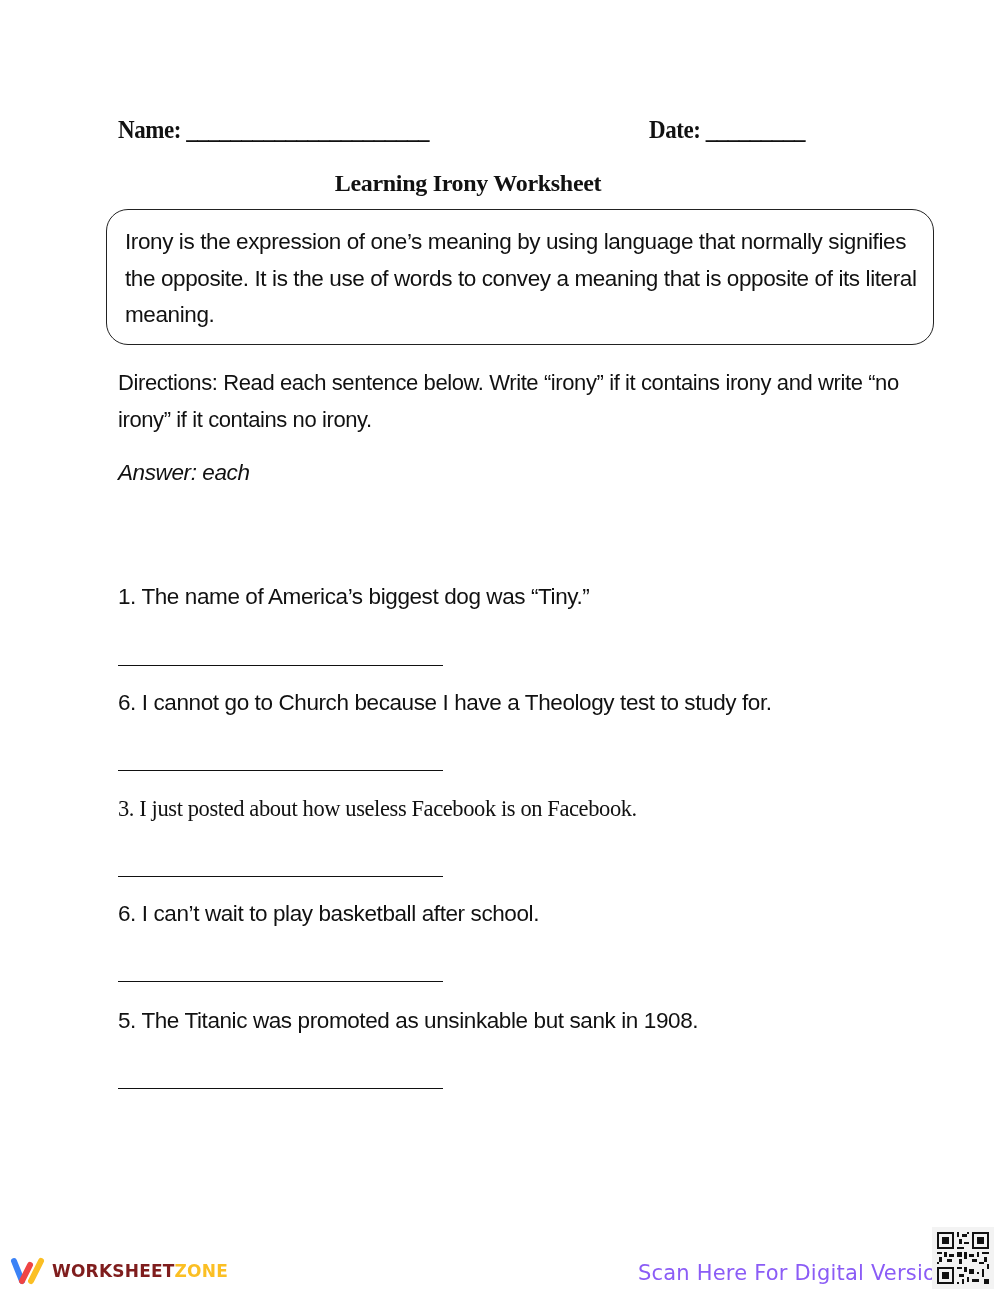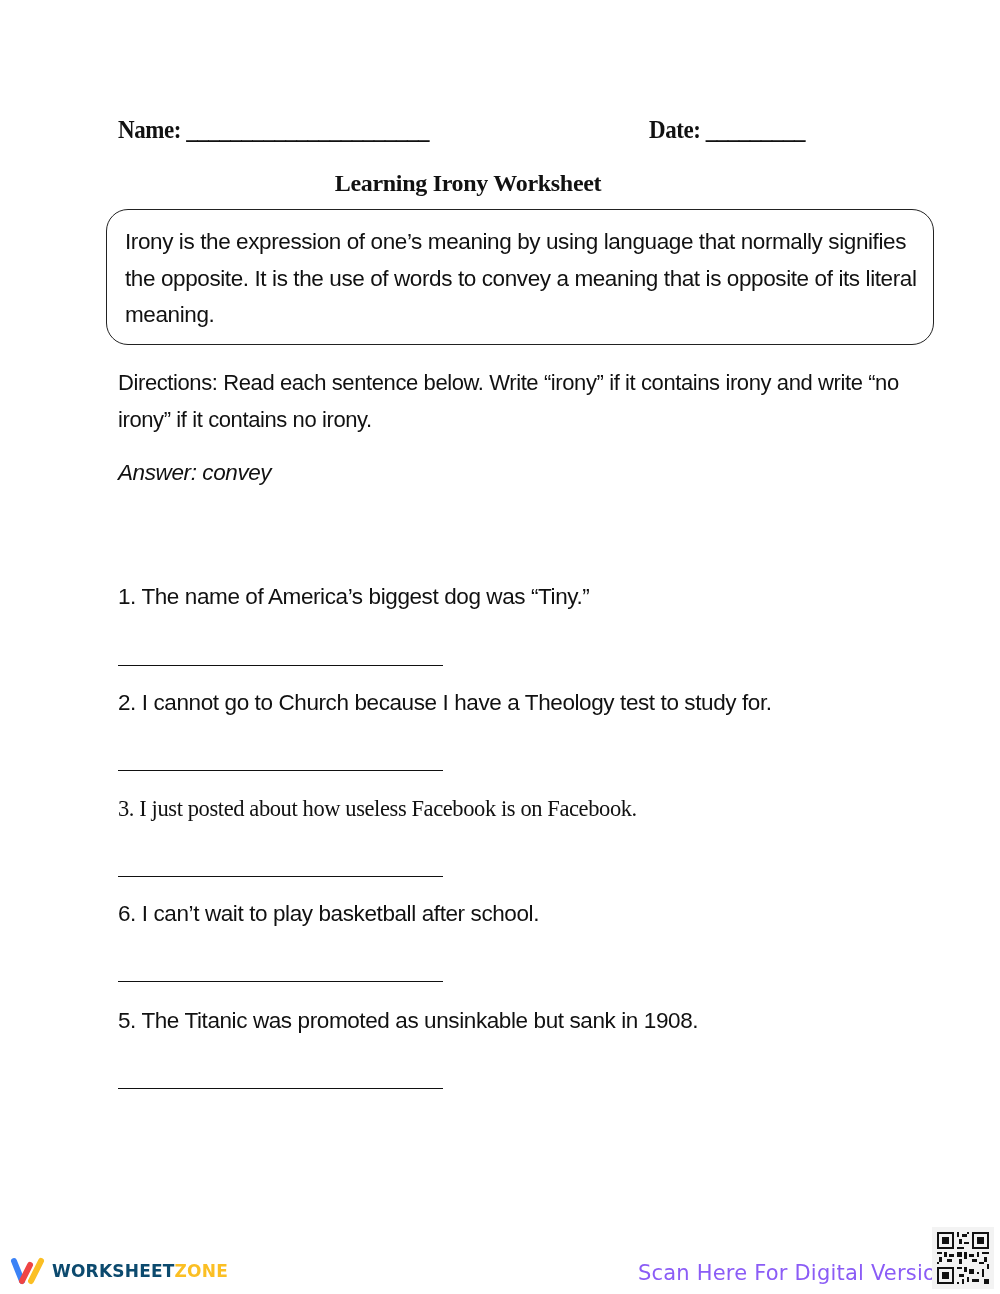--- a/index.html
+++ b/index.html
@@ -15,46 +15,46 @@
     .def-text { position: absolute; top: 224px; left: 125px; width: 800px; font-size: 22.5px; line-height: 36.5px; letter-spacing: -0.4px; }
 
     .directions { position: absolute; top: 365px; left: 118px; width: 800px; font-size: 22px; line-height: 36.5px; letter-spacing: -0.4px; }
     .example { position: absolute; top: 454px; left: 118px; width: 800px; font-size: 22.5px; line-height: 37px; font-style: italic; letter-spacing: -0.4px; }
 
     .question { position: absolute; left: 118px; font-size: 22.5px; letter-spacing: -0.4px; white-space: nowrap; }
     .answer-line { position: absolute; left: 118px; width: 325px; height: 0; border-bottom: 1.5px solid #111; }
 
     .logo { position: absolute; top: 1257px; left: 10px; display: flex; align-items: center; }
     .logo-text { font-family: "DejaVu Sans", sans-serif; font-weight: bold; font-size: 17px; letter-spacing: 0.2px; margin-left: 6px; }
-    .logo-blue { color: #0c4a6e; }
+    .logo-blue { color: #7f1d1d; }
     .logo-yellow { color: #fbbf24; margin-left: 0; }
 
     .scan-text { position: absolute; top: 1261px; left: 590px; font-family: "DejaVu Sans", sans-serif; font-size: 21px; color: #8b5cf6; letter-spacing: 0.2px; margin-left: 48px; }
     .qr { position: absolute; top: 1227px; left: 932px; width: 62px; height: 62px; background: #f3f3f3; }
   </style>
 </head>
 <body>
 
 <div class="header-row serif-bold">Name: ______________________</div>
 <div class="date-row serif-bold">Date: _________</div>
 <div class="title serif-bold">Learning Irony Worksheet</div>
 
 <div class="def-box"></div>
 <div class="def-text sans">Irony is the expression of one’s meaning by using language that normally signifies the opposite. It is the use of words to convey a meaning that is opposite of its literal meaning.</div>
 
 <div class="directions sans">Directions: Read each sentence below. Write “irony” if it contains irony and write “no irony” if it contains no irony.</div>
 
 <div class="example sans">
-  <div>Answer: convey</div>
+  <div>Answer: each</div>
 </div>
 
 <div class="question sans" style="top:584px;">1. The name of America’s biggest dog was “Tiny.”</div>
 <div class="answer-line" style="top:665px;"></div>
 
-<div class="question sans" style="top:690px;">2. I cannot go to Church because I have a Theology test to study for.</div>
+<div class="question sans" style="top:690px;">6. I cannot go to Church because I have a Theology test to study for.</div>
 <div class="answer-line" style="top:770px;"></div>
 
 <div class="question sans" style="top:796px;font-family:Liberation Serif, serif;">3. I just posted about how useless Facebook is on Facebook.</div>
 <div class="answer-line" style="top:876px;"></div>
 
 <div class="question sans" style="top:901px;">6. I can’t wait to play basketball after school.</div>
 <div class="answer-line" style="top:981px;"></div>
 
 <div class="question sans" style="top:1008px;">5. The Titanic was promoted as unsinkable but sank in 1908.</div>
 <div class="answer-line" style="top:1088px;"></div>

